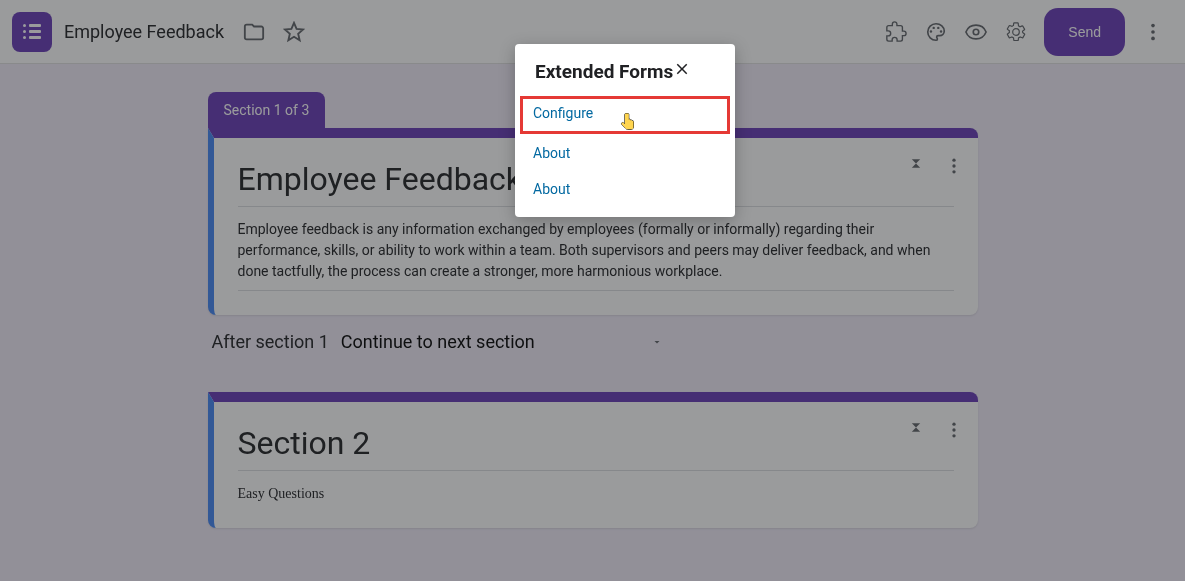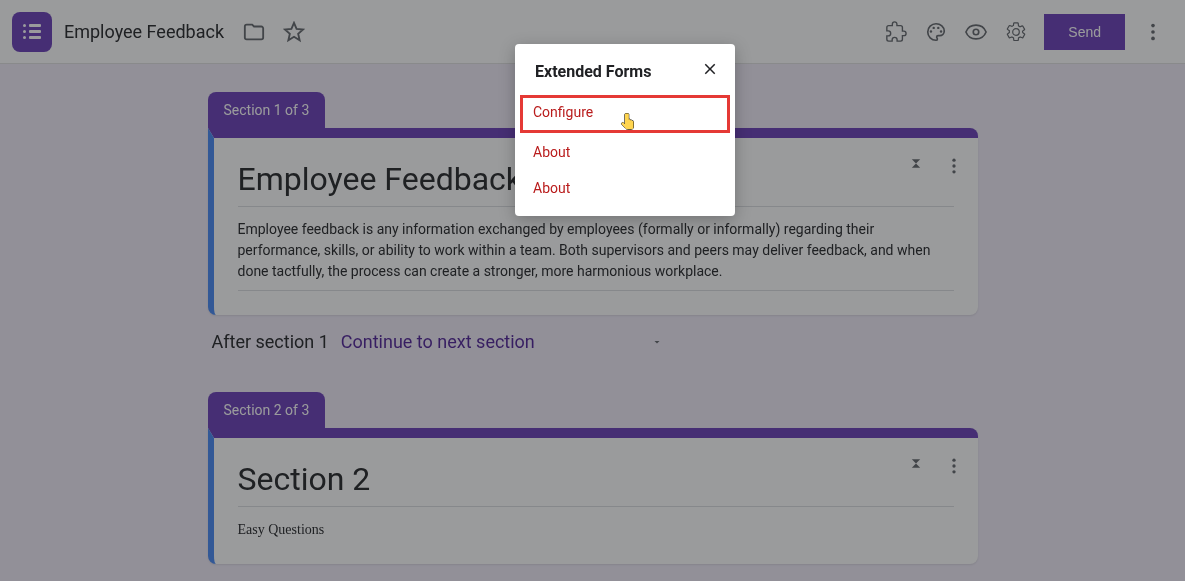--- a/index.html
+++ b/index.html
@@ -59,22 +59,22 @@
       cursor: pointer;
       border-radius: 50%;
     }
     .header-icon-btn svg { width: 22px; height: 22px; fill: #5f6368; }
     .header-spacer { flex: 1; }
     .send-btn {
       background: #673ab7;
       color: #fff;
       border: none;
       padding: 0 24px;
-      height: 36px;
-      border-radius: 0;
+      height: 48px;
+      border-radius: 14px;
       font-size: 14px;
       font-weight: 500;
       cursor: pointer;
       margin: 0 8px;
     }
     .canvas {
       background: #f0ebf8;
       padding: 0;
       height: calc(100% - 64px);
       overflow-y: auto;
@@ -130,21 +130,21 @@
       align-items: center;
       gap: 12px;
       padding: 16px 4px 40px 4px;
       font-size: 18px;
       color: #202124;
     }
     .after-dropdown {
       display: flex;
       align-items: center;
       gap: 116px;
-      color: #4c1d95;
+      color: #000000;
     }
     .after-dropdown svg { width: 12px; height: 12px; fill: #5f6368; }
     .section2-card .form-desc {
       border-bottom: none;
       padding-bottom: 0;
       font-family: Liberation Serif, serif;
     }
 
     .dim-overlay {
       position: absolute;
@@ -159,31 +159,31 @@
       width: 220px;
       background: #fff;
       border-radius: 4px;
       box-shadow: 0 4px 16px rgba(0,0,0,0.25);
       z-index: 60;
       padding-bottom: 10px;
     }
     .popover-header {
       display: flex;
       align-items: center;
-      justify-content: space-between;
+      justify-content: flex-start;
       padding: 16px 16px 12px 20px;
-      font-size: 16px;
+      font-size: 19px;
       font-weight: 700;
       color: #202124;
     }
     .popover-close svg { width: 18px; height: 18px; fill: #202124; cursor: pointer; }
     .popover-item {
       padding: 10px 18px;
       font-size: 14px;
-      color: #b91c1c;
+      color: #0369a1;
       cursor: pointer;
       position: relative;
     }
     .popover-item.highlighted {
       outline: 3px solid #e53935;
       outline-offset: -4px;
       margin: 0 4px;
       padding: 10px 14px 14px 14px;
     }
     .cursor-hand {
@@ -287,21 +287,20 @@
     <div class="after-row">
       <span>After section 1</span>
       <div class="after-dropdown">
         <span>Continue to next section</span>
         <svg viewBox="0 0 24 24">
             <path d="M7 10l5 5 5-5z"></path>
           </svg>
       </div>
     </div>
 
-    <div class="section-tab">Section 2 of 3</div>
     <div class="card section2-card">
       <div class="card-actions">
         <span>
           <svg viewBox="0 0 24 24">
               <path d="M7 14l5-5 5 5H7z"></path>
               <path d="M7 10l5 5 5-5H7z" transform="translate(0,-6)"></path>
             </svg>
         </span>
         <span>
           <svg viewBox="0 0 24 24">

